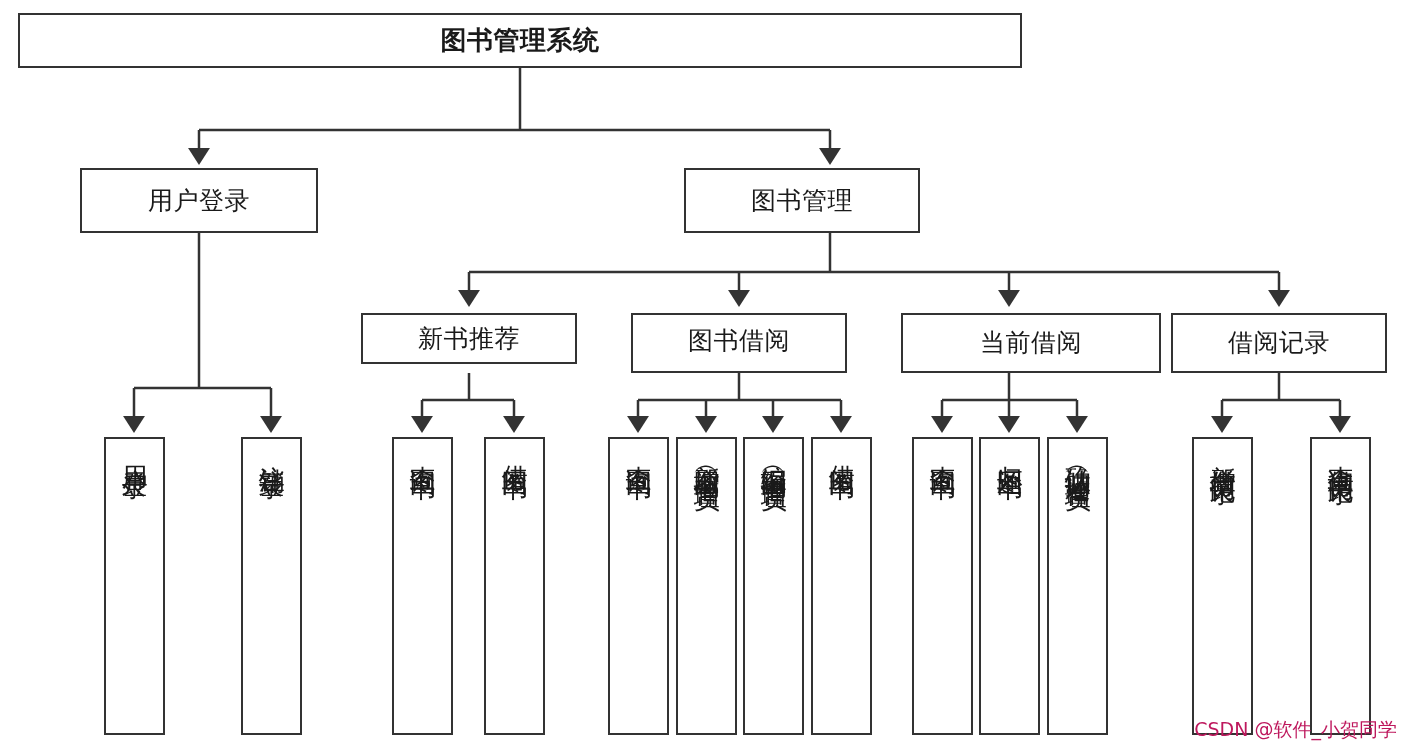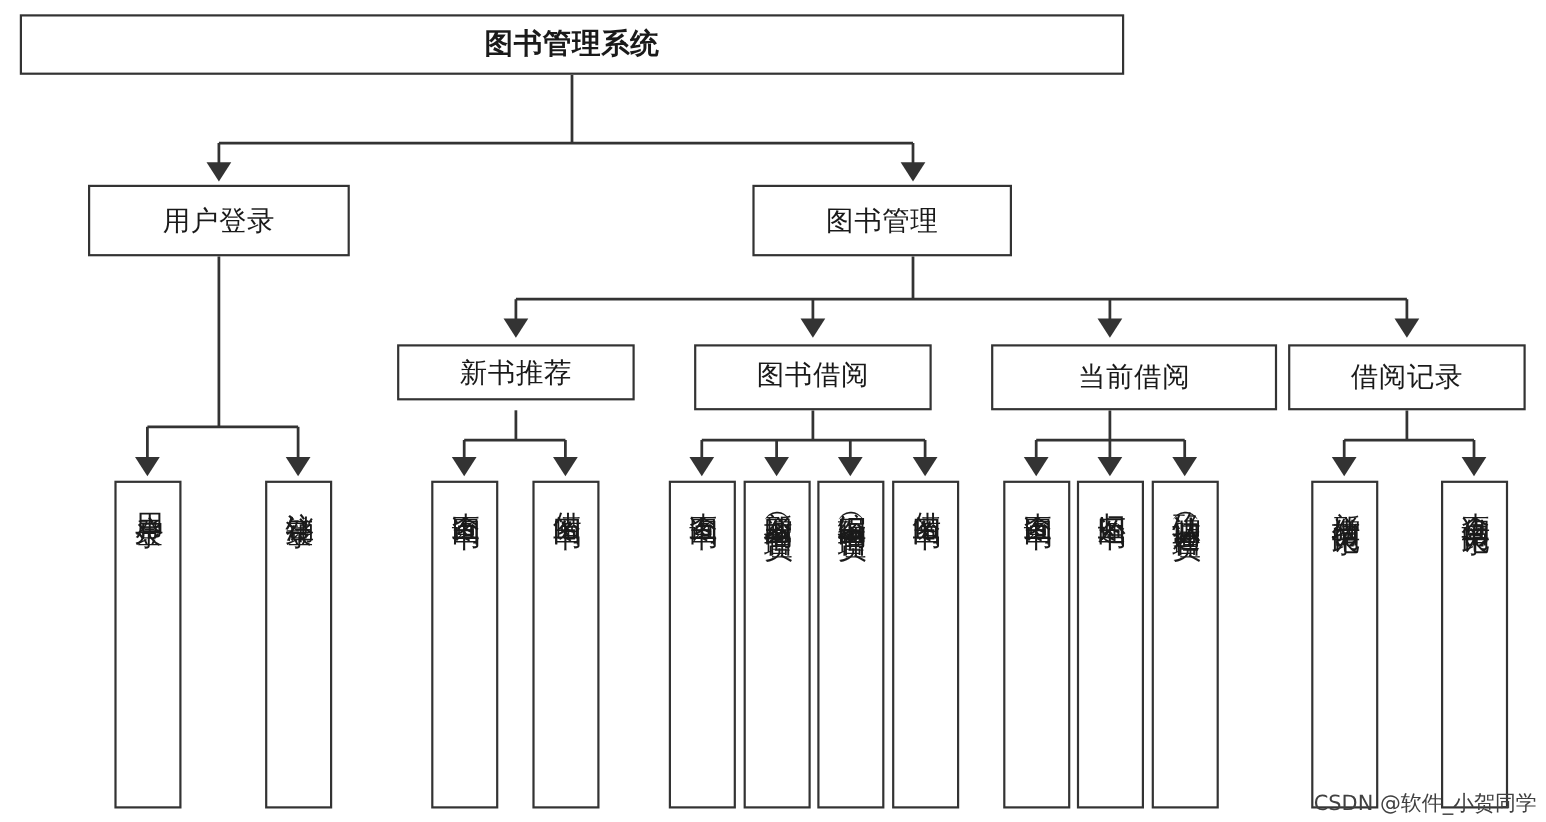--- a/index.html
+++ b/index.html
@@ -59,21 +59,21 @@
     line-height: 1.05;
   }
   .node.root .label {
     font-size: 26px;
   }
   .watermark {
     position: absolute;
     right: 8px;
     bottom: 4px;
     font-size: 19px;
-    color: #404040;
+    color: #be185d;
     white-space: nowrap;
     font-family: "DejaVu Sans", "Liberation Sans", sans-serif;
   }
 </style>
 </head>
 <body>
 
 <div id="canvas">
 
   <svg class="connectors" viewBox="0 0 1405 747" xmlns="http://www.w3.org/2000/svg">

